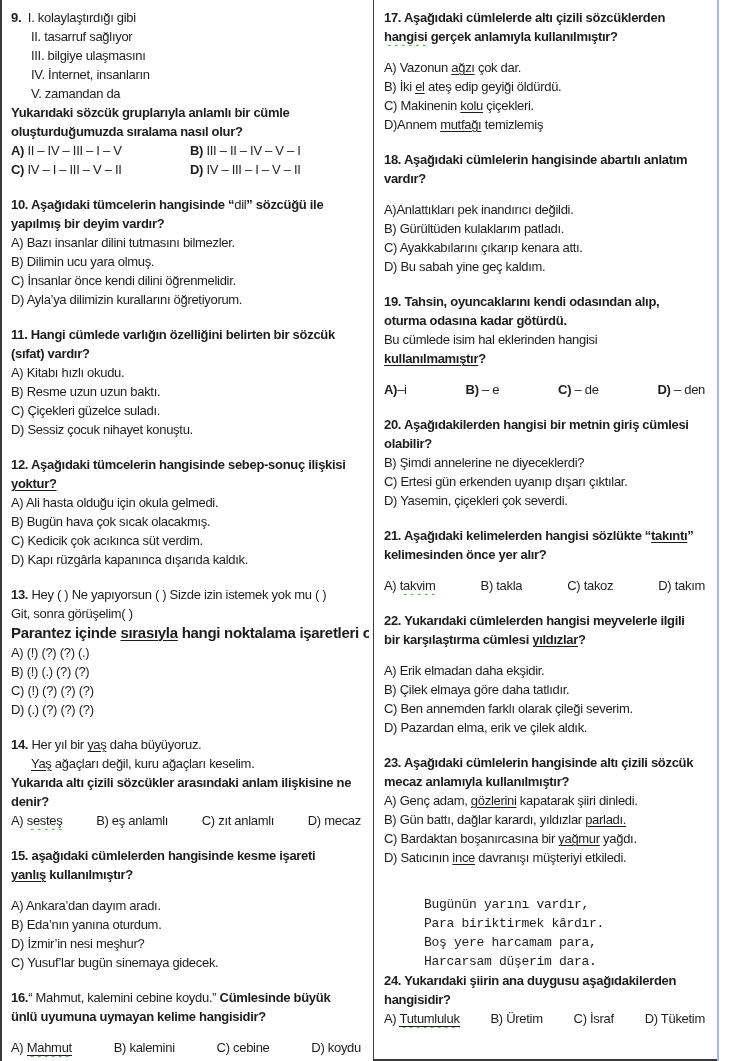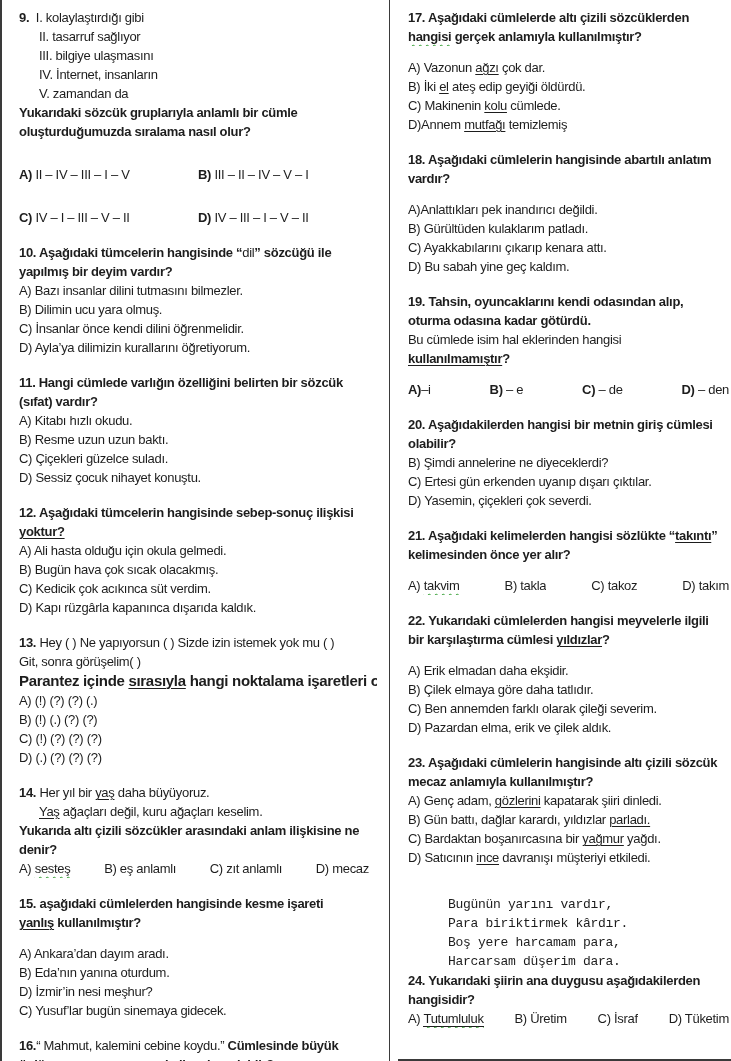--- a/index.html
+++ b/index.html
@@ -4,21 +4,21 @@
 <style>
   html,body{margin:0;padding:0;background:#ffffff;}
   body{
     width:731px;height:1061px;overflow:hidden;
     font-family:"Liberation Sans",sans-serif;
     color:#1d1d1d;
   }
   .page{
     display:grid;
     grid-template-columns:2px 371px 1px 343px 2px 12px;
-    width:731px;height:1061px;gap:8px;
+    width:731px;height:1061px;
   }
   .vline{background:#3a3a3a;}
   .vline-blue{background:#a6b8dd;}
   .col{
     padding:8px 4px 0 9px;
     overflow:hidden;
   }
   .col-right{
     padding-left:10px;
     border-bottom:2px solid #3a3a3a;
@@ -27,21 +27,21 @@
   .line{
     font-size:13px;
     line-height:19px;
     min-height:19px;
     letter-spacing:-0.3px;
     white-space:pre;
     overflow:hidden;
   }
   .blank{height:12px;min-height:12px;}
   .row{display:flex;justify-content:space-between;padding-right:8px;}
-  .row.cols2{justify-content:center;padding-right:0;margin-top:24px;}
+  .row.cols2{justify-content:center;padding-right:0;}
   .row.cols2 .cell{flex:0 0 50%;}
   .cell{white-space:pre;overflow:hidden;}
   .ind1{padding-left:20px;}
   .ind2{padding-left:40px;font-family:Liberation Mono, monospace;}
   .b{font-weight:bold;}
   .u{text-decoration:underline;text-underline-offset:2px;text-decoration-thickness:1px;}
   .w{text-decoration:underline wavy #2f9e2f;text-decoration-thickness:1px;text-underline-offset:3px;}
   .u.w{
     border-bottom:1px solid #1d1d1d;
     text-decoration:underline wavy #2f9e2f;
@@ -124,21 +124,21 @@
       </div>
     </div>
   <div class="vline"></div>
   <div class="col col-right">
       <div class="q">
         <div class="line"><span class="b">17. Aşağıdaki cümlelerde altı çizili sözcüklerden</span></div>
         <div class="line"><span class="b w">hangisi</span><span class="b"> gerçek anlamıyla kullanılmıştır?</span></div>
         <div class="line blank"></div>
         <div class="line"><span>A) Vazonun </span><span class="u">ağzı</span><span> çok dar.</span></div>
         <div class="line"><span>B) İki </span><span class="u">el</span><span> ateş edip geyiği öldürdü.</span></div>
-        <div class="line"><span>C) Makinenin </span><span class="u">kolu</span><span> cümlede.</span></div>
+        <div class="line"><span>C) Makinenin </span><span class="u">kolu</span><span> çiçekleri.</span></div>
         <div class="line"><span>D)Annem </span><span class="u">mutfağı</span><span> temizlemiş</span></div>
       </div>
       <div class="q">
         <div class="line"><span class="b">18. Aşağıdaki cümlelerin hangisinde abartılı anlatım</span></div>
         <div class="line"><span class="b">vardır?</span></div>
         <div class="line blank"></div>
         <div class="line"><span>A)Anlattıkları pek inandırıcı değildi.</span></div>
         <div class="line"><span>B) Gürültüden kulaklarım patladı.</span></div>
         <div class="line"><span>C) Ayakkabılarını çıkarıp kenara attı.</span></div>
         <div class="line"><span>D) Bu sabah yine geç kaldım.</span></div>

